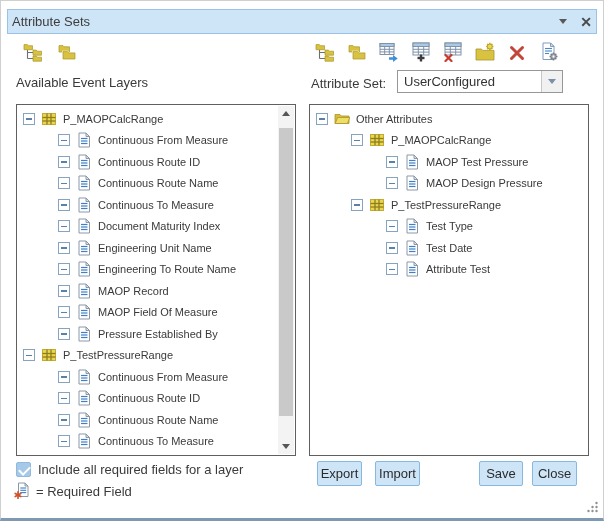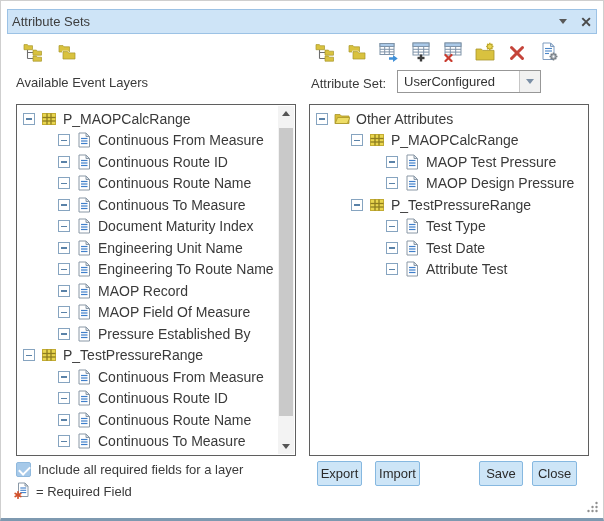--- a/index.html
+++ b/index.html
@@ -19,40 +19,40 @@
   
   .toolbar-left  { position: absolute; left: 22px;  top: 41px; display: flex; gap: 14px; }
   .toolbar-right { position: absolute; left: 314px; top: 41px; display: flex; gap: 12px; }
   .tbtn { width: 20px; height: 20px; display: inline-flex; }
   .tbtn svg { width: 20px; height: 20px; }
 
   
   .section-label { position: absolute; font-size: 13px; color: #3a3a3a; }
   #lbl-available { left: 15px; top: 74px; }
   #lbl-attrset  { left: 310px; top: 75px; }
-  .combo { position: absolute; left: 396px; top: 69px; width: 144px; height: 23px;
+  .combo { position: absolute; left: 396px; top: 69px; width: 166px; height: 23px;
            border: 1px solid #979797; background: #fff; display: flex; }
   .combo-value { flex: 1; font-size: 13px; color: #333; padding: 3px 0 0 6px; overflow: hidden; white-space: nowrap; }
   .combo-btn { width: 21px; border-left: 1px solid #c6c6c6; background: #f1f1f1;
                display: flex; align-items: center; justify-content: center; }
   .combo-arrow { width: 0; height: 0; border-left: 4px solid transparent; border-right: 4px solid transparent;
                  border-top: 5px solid #7b8fa6; }
 
   
   .panel { position: absolute; top: 103px; height: 352px; border: 1px solid #5f5f5f; background: #fff; }
   #left-panel  { left: 15px;  width: 280px; }
   #right-panel { left: 308px; width: 280px; }
   .tree { position: absolute; left: 0; top: 0; bottom: 0; right: 0; padding-top: 3px; overflow: hidden; }
   #left-panel .tree { right: 17px; }
   .tree-row { height: 21.5px; display: flex; align-items: center; white-space: nowrap; }
   .expander { width: 12px; height: 12px; border: 1px solid #86a4c0; background: #fff;
               position: relative; flex: 0 0 12px; margin-right: 6px; }
   .expander::after { content: ""; position: absolute; left: 2px; right: 2px; top: 4.5px; height: 1.5px; background: #5a82a8; }
   .ticon { width: 16px; height: 16px; flex: 0 0 16px; margin-right: 6px; }
-  .tlabel { font-size: 14px; color: #3a3a3a; }
+  .tlabel { font-size: 11px; color: #3a3a3a; }
 
   
   .scrollbar { position: absolute; top: 1px; bottom: 1px; right: 1px; width: 16px; background: #f3f3f3; }
   .sb-up, .sb-down { position: absolute; left: 0; width: 16px; height: 15px; }
   .sb-up { top: 0; } .sb-down { bottom: 0; }
   .sb-up::after { content: ""; position: absolute; left: 4px; top: 5px; width: 0; height: 0;
                   border-left: 4px solid transparent; border-right: 4px solid transparent; border-bottom: 5px solid #555; }
   .sb-down::after { content: ""; position: absolute; left: 4px; top: 5px; width: 0; height: 0;
                   border-left: 4px solid transparent; border-right: 4px solid transparent; border-top: 5px solid #555; }
   .sb-thumb { position: absolute; left: 1px; width: 14px; top: 22px; height: 288px; background: #c9c9c9; }

